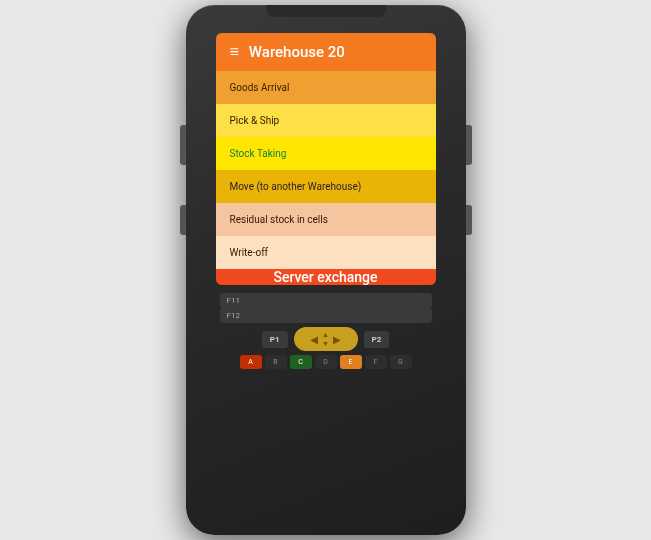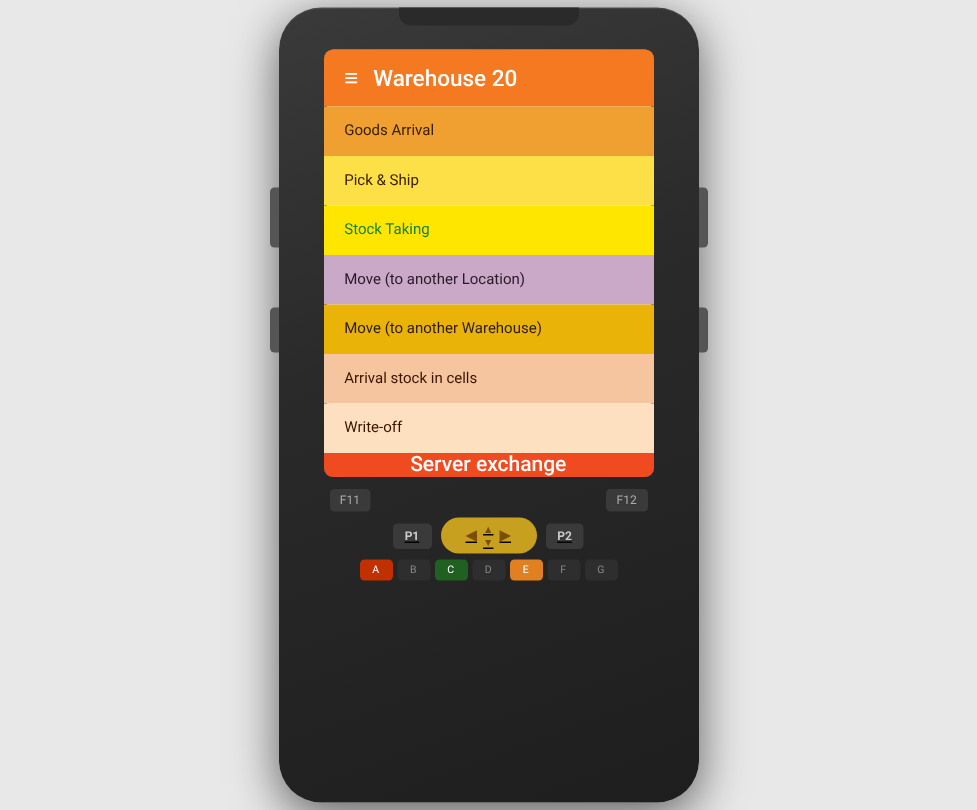--- a/index.html
+++ b/index.html
@@ -128,36 +128,36 @@
       flex-direction: column;
       align-items: center;
       gap: 4px;
     }
 
     .fn-row {
       display: flex;
       width: 100%;
       justify-content: space-between;
       padding: 0 4px;
+      flex-direction: column;
     }
     .fn-btn {
       background: #3a3a3a;
       color: #aaa;
       font-size: 8px;
       padding: 3px 7px;
       border-radius: 3px;
     }
 
     .nav-row {
       display: flex;
       align-items: center;
       gap: 6px;
       width: 100%;
       justify-content: center;
-      text-decoration: underline;
     }
 
     .p-btn {
       background: #3a3a3a;
       color: #ccc;
       font-size: 8px;
       padding: 4px 8px;
       border-radius: 3px;
       font-weight: bold;
     }
@@ -211,23 +211,22 @@
 
     <div class="app-header">
       <span class="hamburger-icon">≡</span>
       <span class="app-title">Warehouse 20</span>
     </div>
 
     <div class="menu-list">
       <div class="menu-item mi-goods-arrival">Goods Arrival</div>
       <div class="menu-item mi-pick-ship">Pick &amp; Ship</div>
       <div class="menu-item mi-stock-taking">Stock Taking</div>
-      <div class="menu-item mi-move-loc">Move (to another Location)</div>
       <div class="menu-item mi-move-wh">Move (to another Warehouse)</div>
-      <div class="menu-item mi-residual">Arrival stock in cells</div>
+      <div class="menu-item mi-residual">Residual stock in cells</div>
       <div class="menu-item mi-writeoff">Write-off</div>
     </div>
 
     <div class="server-exchange-btn">Server exchange</div>
 
   </div>
 
   <div class="keypad-area">
     <div class="fn-row">
       <span class="fn-btn">F11</span>

